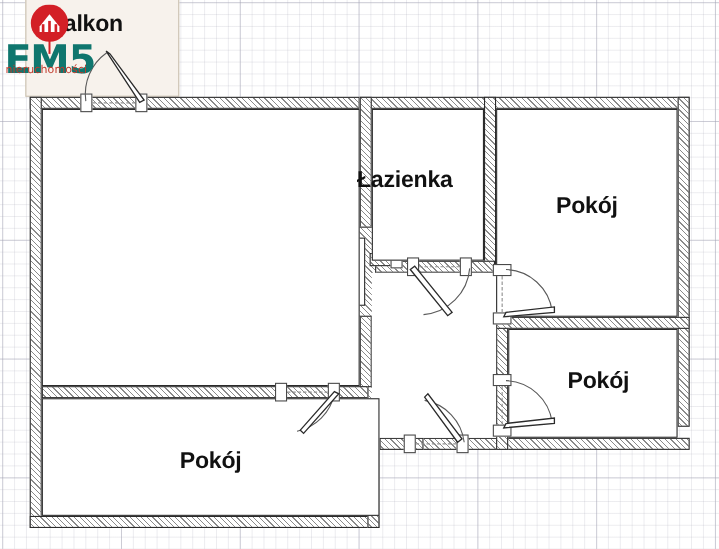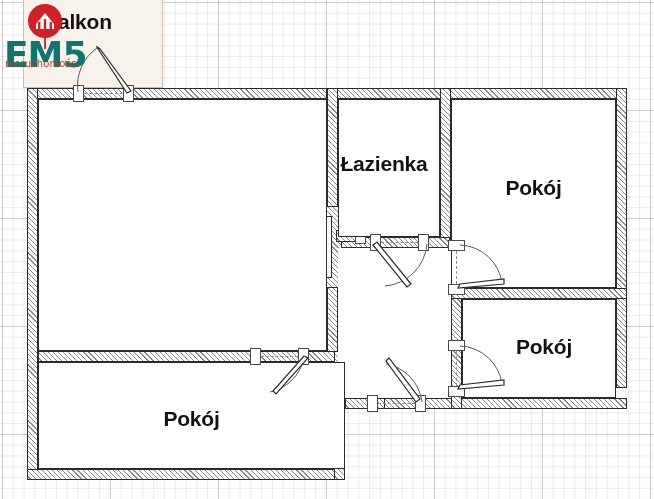--- a/index.html
+++ b/index.html
@@ -253,21 +253,21 @@
   <div class="jamb" style="left:415px; top:395px; width:11px; height:17px;"></div>
   <div class="threshold-h" style="left:378px; top:403px; width:37px;"></div>
   <svg class="door-svg" style="left:372px; top:356px; width:56px; height:48px;" viewBox="0 0 56 48">
     <path class="door-arc" d="M 50 46 A 44 44 0 0 0 14 8"></path>
     <path class="door-leaf" d="M 14 5 L 17 2 L 48 43 L 44 46 Z"></path>
   </svg>
 
   <div class="label label-lg" style="left:43px; top:10px; width:120px; text-align:left;">Balkon</div>
 
 
-  <div class="label label-lg" style="left:338px; top:152px; width:92px;">Łazienka</div>
+  <div class="label label-lg" style="left:322px; top:152px; width:92px;">Łazienka</div>
 
   <div class="label label-lg" style="left:451px; top:176px; width:165px;">Pokój</div>
 
   <div class="label label-lg" style="left:472px; top:335px; width:144px;">Pokój</div>
 
   <div class="label label-lg" style="left:38px; top:407px; width:307px;">Pokój</div>
 
   <div class="logo">
     <svg class="logo-pin" viewBox="0 0 38 46">
       <circle cx="19" cy="17" r="17" fill="#d31f26"></circle>

